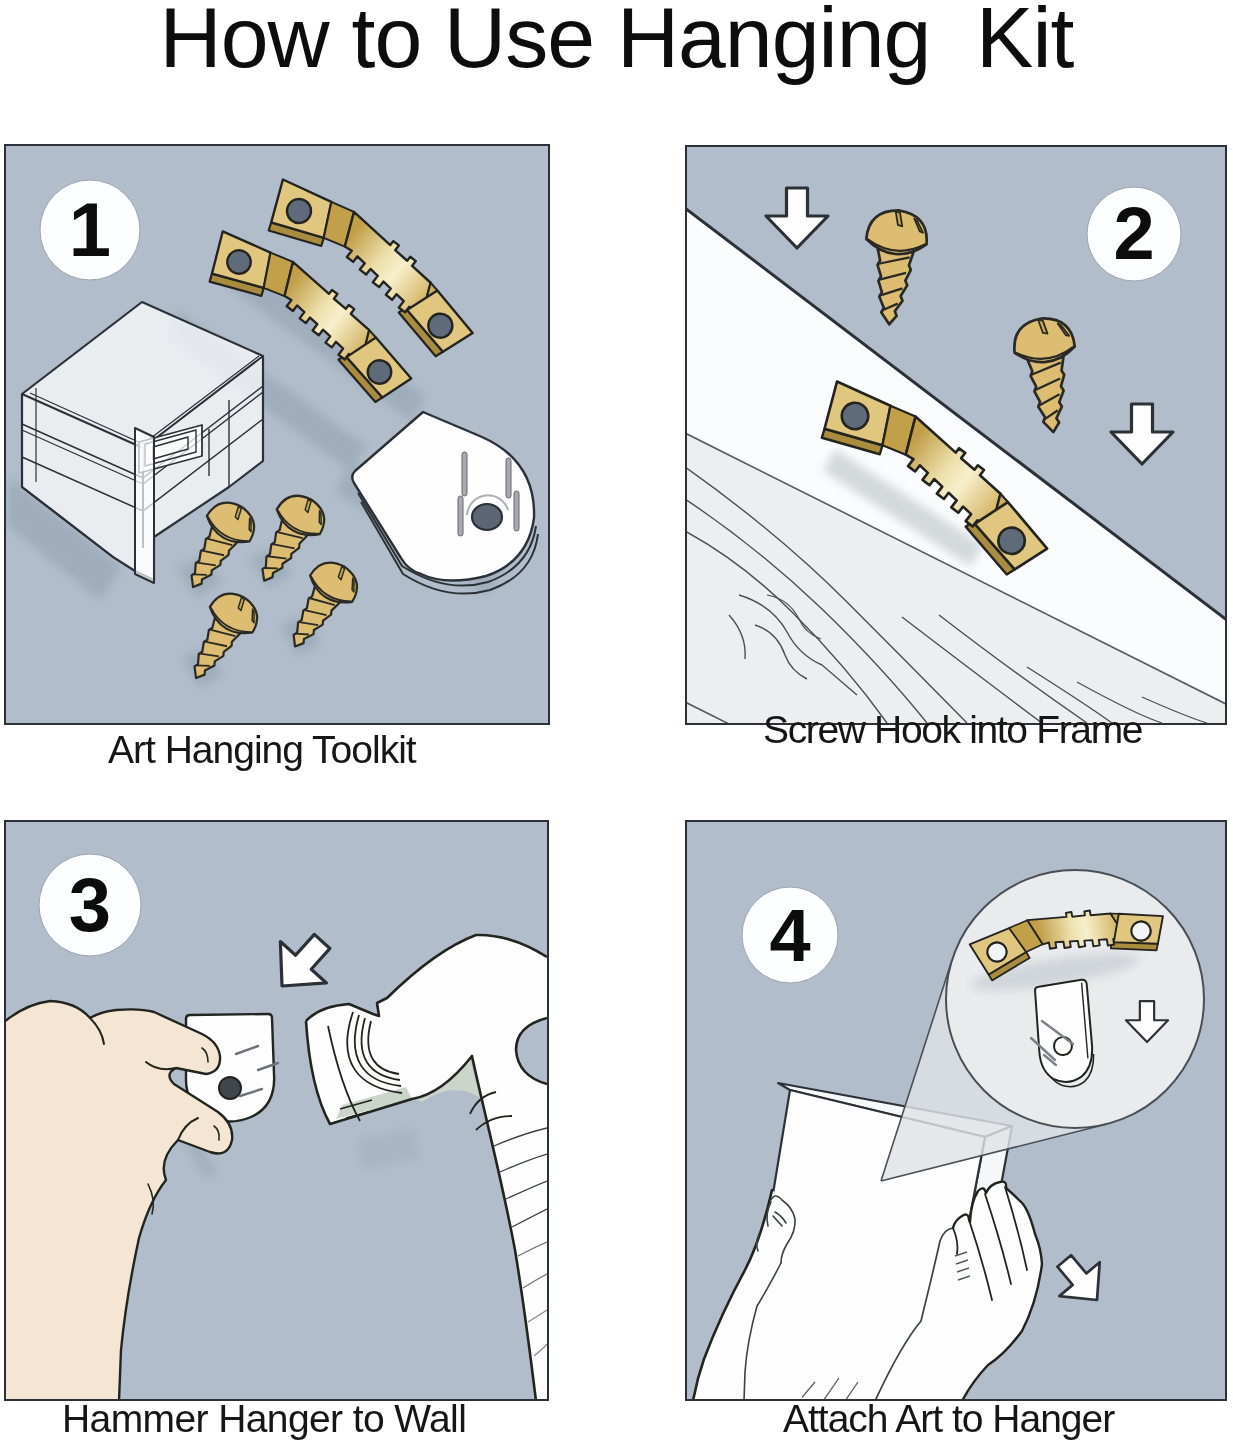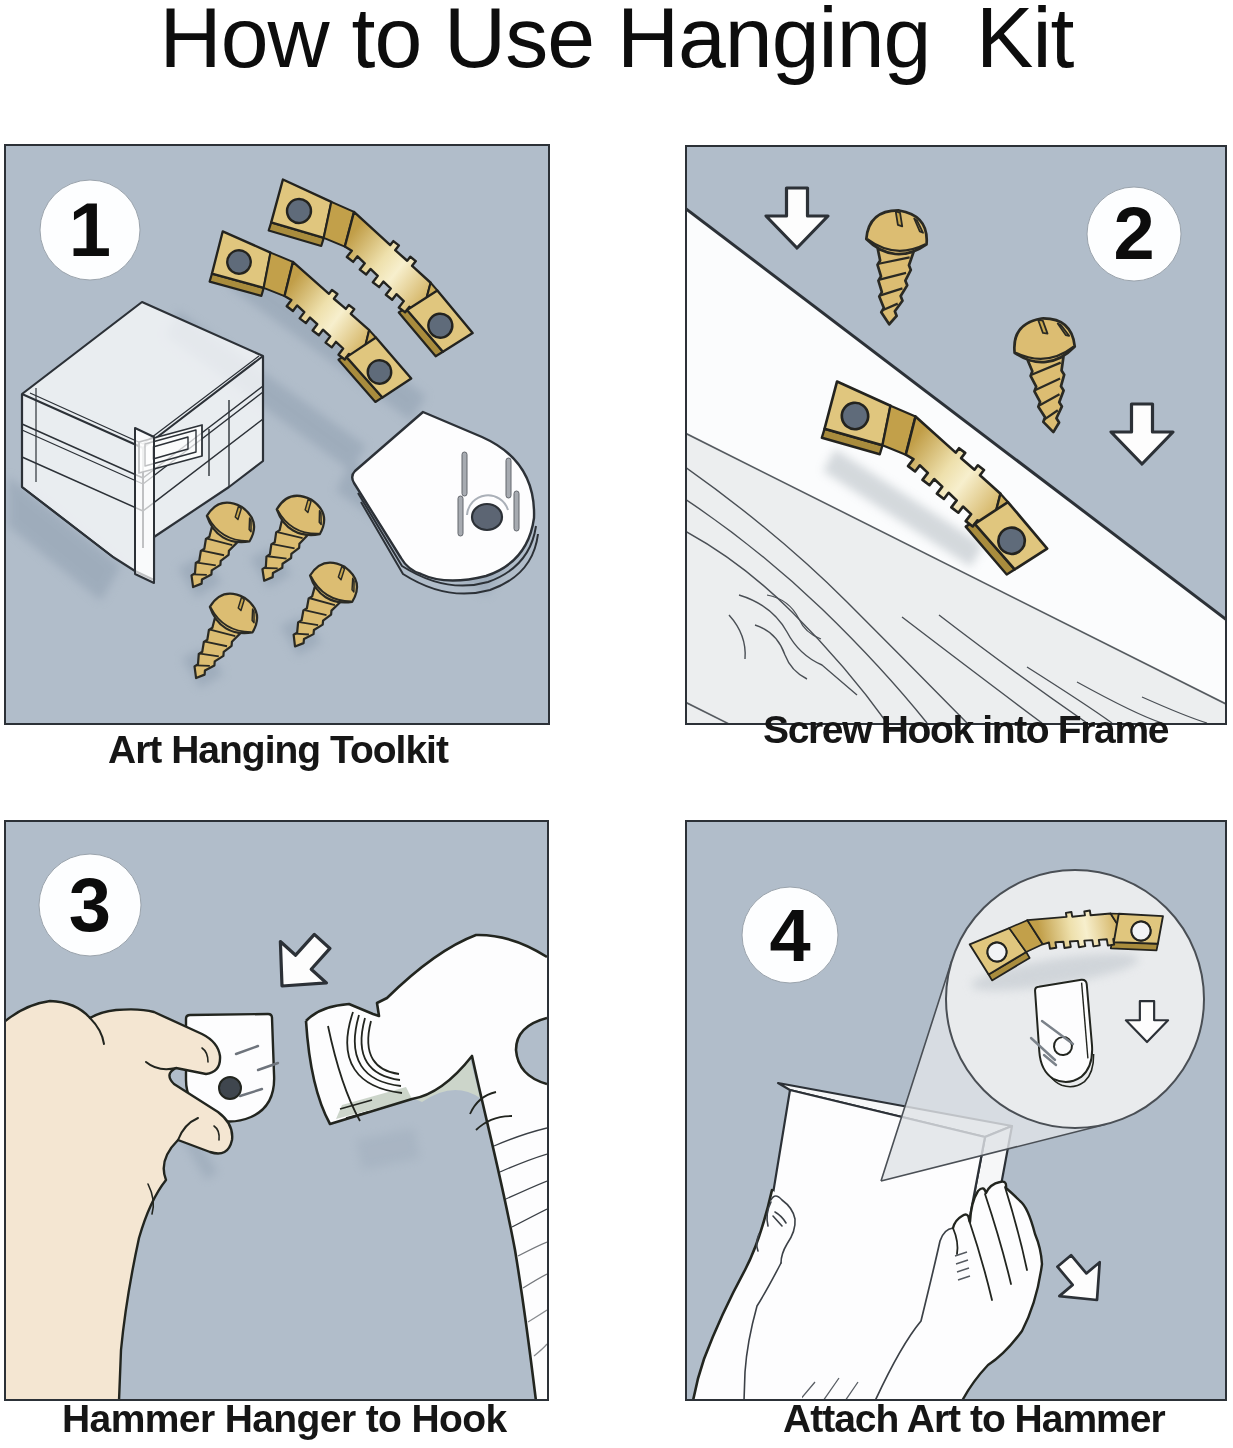--- a/index.html
+++ b/index.html
@@ -2,21 +2,21 @@
 <html><head>
 <meta charset="utf-8">
 <style>
 html,body{margin:0;padding:0;background:#ffffff;}
 body{width:1233px;height:1448px;position:relative;overflow:hidden;
   font-family:"Liberation Sans",sans-serif;}
 .title{position:absolute;left:0;top:-12px;width:1233px;text-align:center;
   font-size:86px;font-weight:400;color:#0d0d0d;letter-spacing:-1px;white-space:pre;}
 .panel{position:absolute;background:#b1bdca;border:2.5px solid #2c3137;box-sizing:border-box;}
 .panel svg{position:absolute;left:0;top:0;}
-.cap{position:absolute;font-size:39px;color:#161616;white-space:pre;letter-spacing:-1px;font-weight:bold;}
+.cap{position:absolute;font-size:39px;color:#161616;white-space:pre;letter-spacing:-1px;}
 </style>
 </head>
 <body>
 <div class="title">How to Use Hanging  Kit</div>
 
 <svg width="0" height="0" style="position:absolute">
 <defs>
 <filter id="blur5" x="-60%" y="-60%" width="220%" height="220%">
         <feGaussianBlur stdDeviation="5"></feGaussianBlur>
       </filter>
@@ -303,14 +303,14 @@
 
   <use href="#darrow" transform="translate(410,478) rotate(-40) scale(0.85)"></use>
 
   <circle cx="103" cy="113" r="48" fill="#fdfeff" stroke="#9aa3ac" stroke-width="1"></circle>
   <text x="103" y="139" font-size="74" font-weight="bold" fill="#0c0c0c" text-anchor="middle">4</text>
 </svg>
 </div>
 
 <div class="cap" style="left:108px;top:728px;">Art Hanging Toolkit</div>
 <div class="cap" style="left:763px;top:708px;letter-spacing:-1.35px;">Screw Hook into Frame</div>
-<div class="cap" style="left:62px;top:1397px;letter-spacing:-0.6px;">Hammer Hanger to Hook</div>
-<div class="cap" style="left:783px;top:1397px;">Attach Art to Hammer</div>
+<div class="cap" style="left:62px;top:1397px;letter-spacing:-0.6px;">Hammer Hanger to Wall</div>
+<div class="cap" style="left:783px;top:1397px;">Attach Art to Hanger</div>
 
 </body></html>

